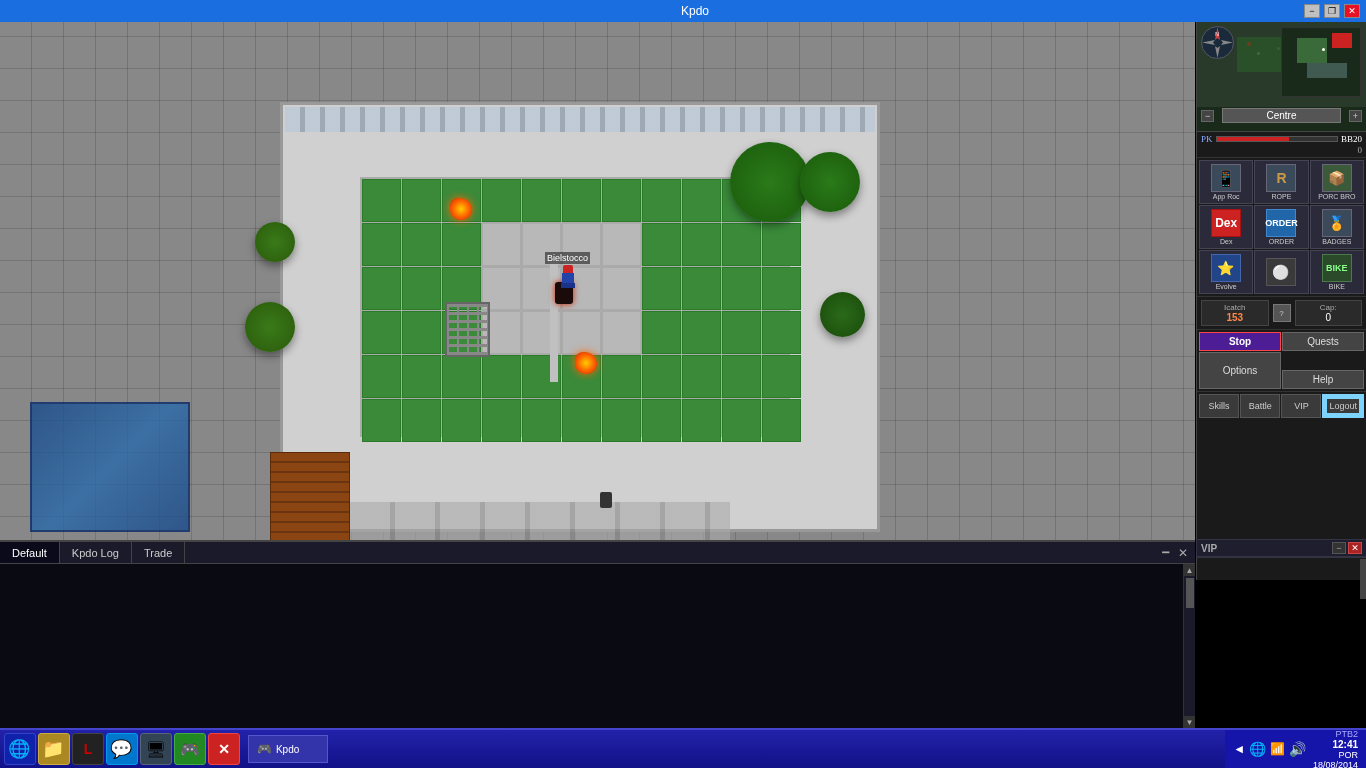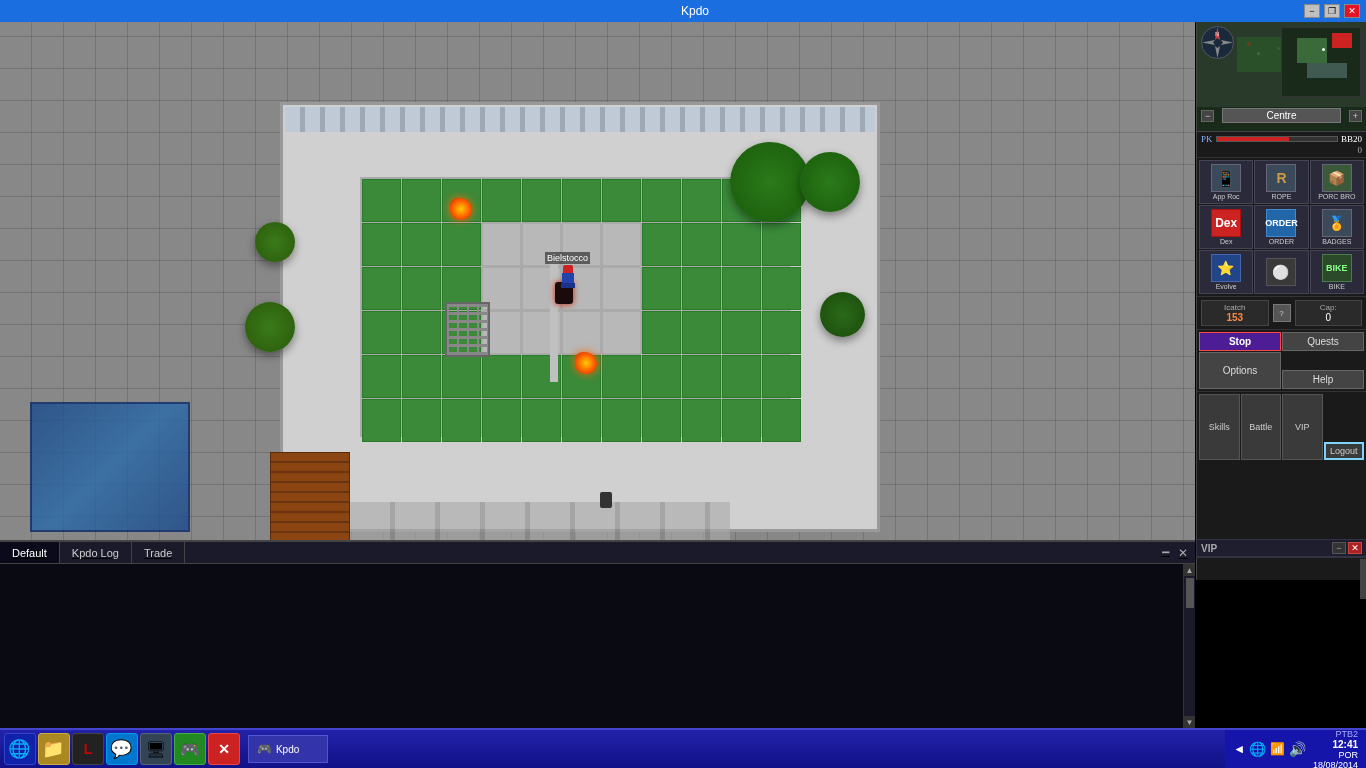--- a/index.html
+++ b/index.html
@@ -86,21 +86,21 @@
       padding: 1px 6px; font-size: 10px; color: #4f4;
       cursor: pointer;
     }
 
     
     #chat-area {
       position: absolute; bottom: 0; left: 0; width: 1195px; height: 188px;
       background: #0a0a1a; border-top: 2px solid #444;
     }
     #chat-tabs {
-      display: flex; height: 22px; background: #1a1a2a; border-bottom: 1px solid #444; text-decoration: underline;
+      display: flex; height: 22px; background: #1a1a2a; border-bottom: 1px solid #444;
     }
     .chat-tab {
       padding: 2px 12px; color: #ccc; font-size: 11px; cursor: pointer;
       border-right: 1px solid #444; display: flex; align-items: center;
     }
     .chat-tab.active { background: #0a0a1a; color: #fff; }
     #chat-content {
       width: 100%; height: calc(100% - 22px); background: #0a0a12;
       overflow-y: auto; padding: 4px;
     }
@@ -444,21 +444,21 @@
     <button style="background:#4c1d95;border:1px solid #ff4444;color:#fff;font-size:10px;padding:3px 2px;text-align:center;cursor:pointer;font-weight:bold;">Stop</button>
     <button style="background:#444;border:1px solid #666;color:#ddd;font-size:10px;padding:3px 2px;text-align:center;cursor:pointer;">Quests</button>
     <button style="background:#444;border:1px solid #666;color:#ddd;font-size:10px;padding:3px 2px;text-align:center;cursor:pointer;">Options</button>
     <button style="background:#444;border:1px solid #666;color:#ddd;font-size:10px;padding:3px 2px;text-align:center;cursor:pointer;margin-top:18px;">Help</button>
   </div>
 
   <div style="display:grid;grid-template-columns:repeat(4,1fr);gap:1px;padding:2px;">
     <button style="background:#3a3a3a;border:1px solid #555;color:#ccc;font-size:9px;padding:2px;text-align:center;cursor:pointer;">Skills</button>
     <button style="background:#3a3a3a;border:1px solid #555;color:#ccc;font-size:9px;padding:2px;text-align:center;cursor:pointer;">Battle</button>
     <button style="background:#3a3a3a;border:1px solid #555;color:#ccc;font-size:9px;padding:2px;text-align:center;cursor:pointer;">VIP</button>
-    <button style="background:#3a3a3a;border:2px solid #7dd3fc;color:#ccc;font-size:9px;padding:2px;text-align:center;cursor:pointer;margin-top:48px;">Logout</button>
+    <button style="background:#3a3a3a;border:5px solid #7dd3fc;color:#ccc;font-size:9px;padding:2px;text-align:center;cursor:pointer;">Logout</button>
   </div>
 </div>
 
 <div id="vip-panel" style="position:absolute;bottom:210px;right:0;width:170px;background:#12121e;border:1px solid #334;border-right:0;">
   <div id="vip-header" style="display:flex;align-items:center;justify-content:space-between;background:#1e1e2e;padding:2px 4px;border-bottom:1px solid #334;">
     <span style="color:#aaa;font-size:10px;font-weight:bold;">VIP</span>
     <div style="display:flex;gap:2px;">
       <button style="background:#333;border:1px solid #555;color:#aaa;font-size:9px;width:14px;height:12px;cursor:pointer;display:flex;align-items:center;justify-content:center;padding:0;">−</button>
       <button style="background:#aa2222;border:1px solid #cc4444;color:#fff;font-size:9px;width:14px;height:12px;cursor:pointer;display:flex;align-items:center;justify-content:center;padding:0;">✕</button>
     </div>

